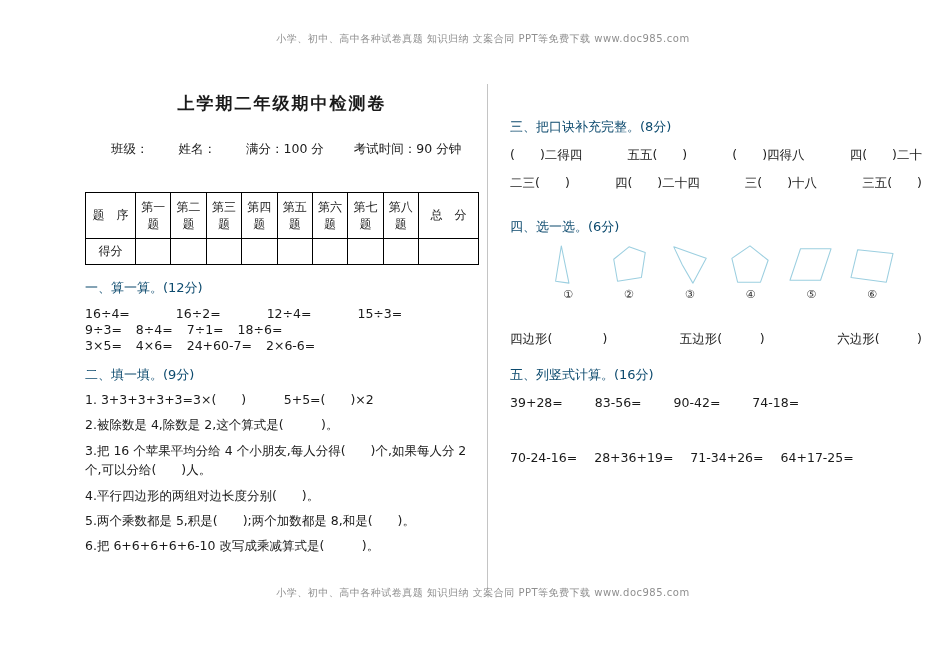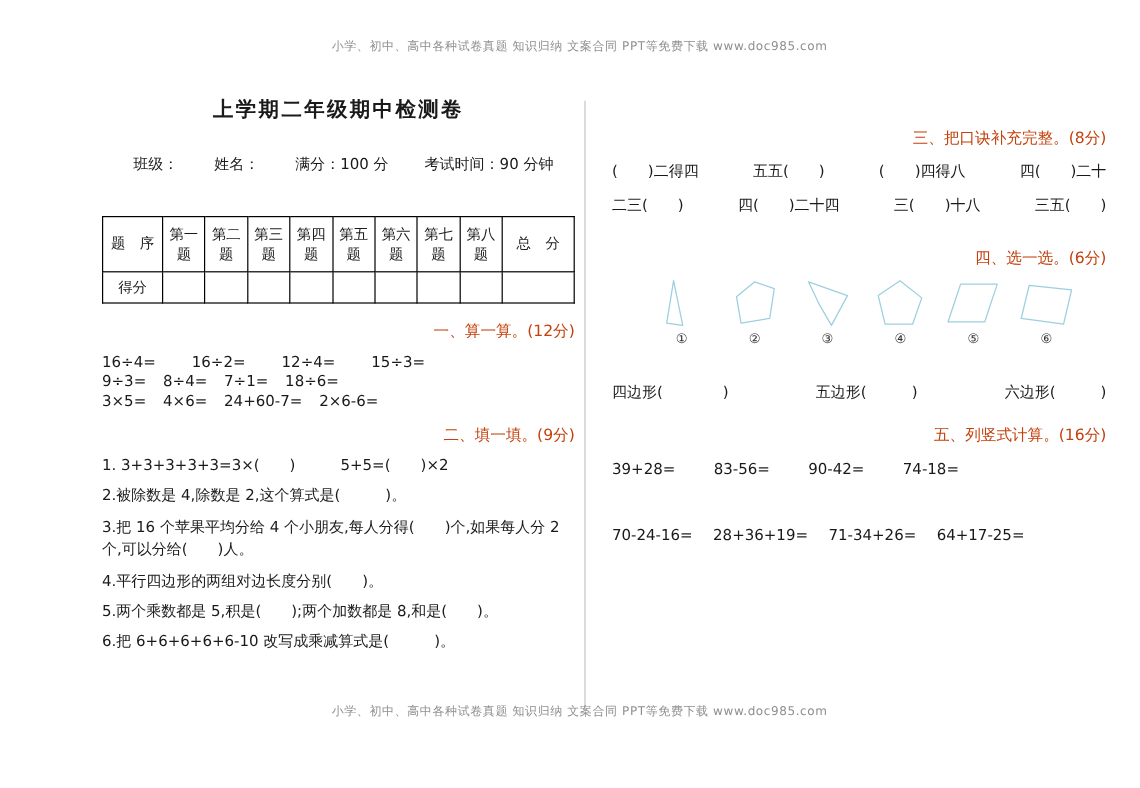--- a/index.html
+++ b/index.html
@@ -7,41 +7,41 @@
   body { font-family:"DejaVu Sans", sans-serif; color:#1a1a1a; }
   .page { position:relative; width:950px; height:657px; background:#fff; overflow:hidden; }
 
   .watermark { position:absolute; left:0; right:0; text-align:center;
                color:#8f8f8f; font-size:10px; letter-spacing:0.5px;padding-left:16px; }
   .watermark.top { top:32px; }
   .watermark.bottom { top:586px; }
 
   .divider-v { position:absolute; left:487px; top:84px; width:1px; height:506px; background:#c4c4c4; }
 
-  .columns { position:absolute; top:58px; left:0; right:0; display:flex; }
+  .columns { position:absolute; top:70px; left:0; right:0; display:flex; }
   .col-left  { width:487px; padding:0 8px 0 85px; }
   .col-right { flex:1; padding:0 28px 0 23px; }
 
   .title { margin-top:22px; text-align:center; font-size:17px; font-weight:bold; letter-spacing:2px; }
 
   .info-line { display:flex; gap:30px; margin:26px 0 0 26px; font-size:12.5px; white-space:pre; }
 
   .score-table { width:100%; margin-top:34px; border-collapse:collapse; table-layout:fixed; }
   .score-table td { border:1px solid #000; text-align:center; vertical-align:middle;
                     font-size:12px; line-height:1.35; padding:1px; overflow:hidden; }
   .score-table tr.hdr td { height:46px; }
   .score-table tr.scr td { height:26px; }
 
-  .section-title { color:#c2410c; font-size:13px; white-space:pre;text-align:right; }
+  .section-title { color:#0c4a6e; font-size:13px; white-space:pre; }
   .col-left .section-title.s1 { margin-top:14px; }
   .col-left .section-title.s2 { margin-top:12px; }
 
   .eq-row { display:flex; font-size:12.5px; white-space:pre; }
   .eq-row span { white-space:pre; }
-  .row-spread1 { gap:30px; margin-top:9px; line-height:16px; }
+  .row-spread1 { gap:46px; margin-top:9px; line-height:16px; }
   .row-tight   { gap:14px; margin-top:0; line-height:16px; }
 
   .fill-item { margin-top:6px; font-size:12.5px; line-height:1.55; white-space:pre-wrap; }
 
   .sec3-row { display:flex; justify-content:space-between; font-size:12.5px; margin-top:11px; }
   .sec3-title { margin-top:48px; }
   .sec4-title { margin-top:26px; }
   .sec5-title { margin-top:18px; }
 
   .shapes-row { display:flex; justify-content:space-between; margin-top:8px; padding:0 26px 0 34px; }

